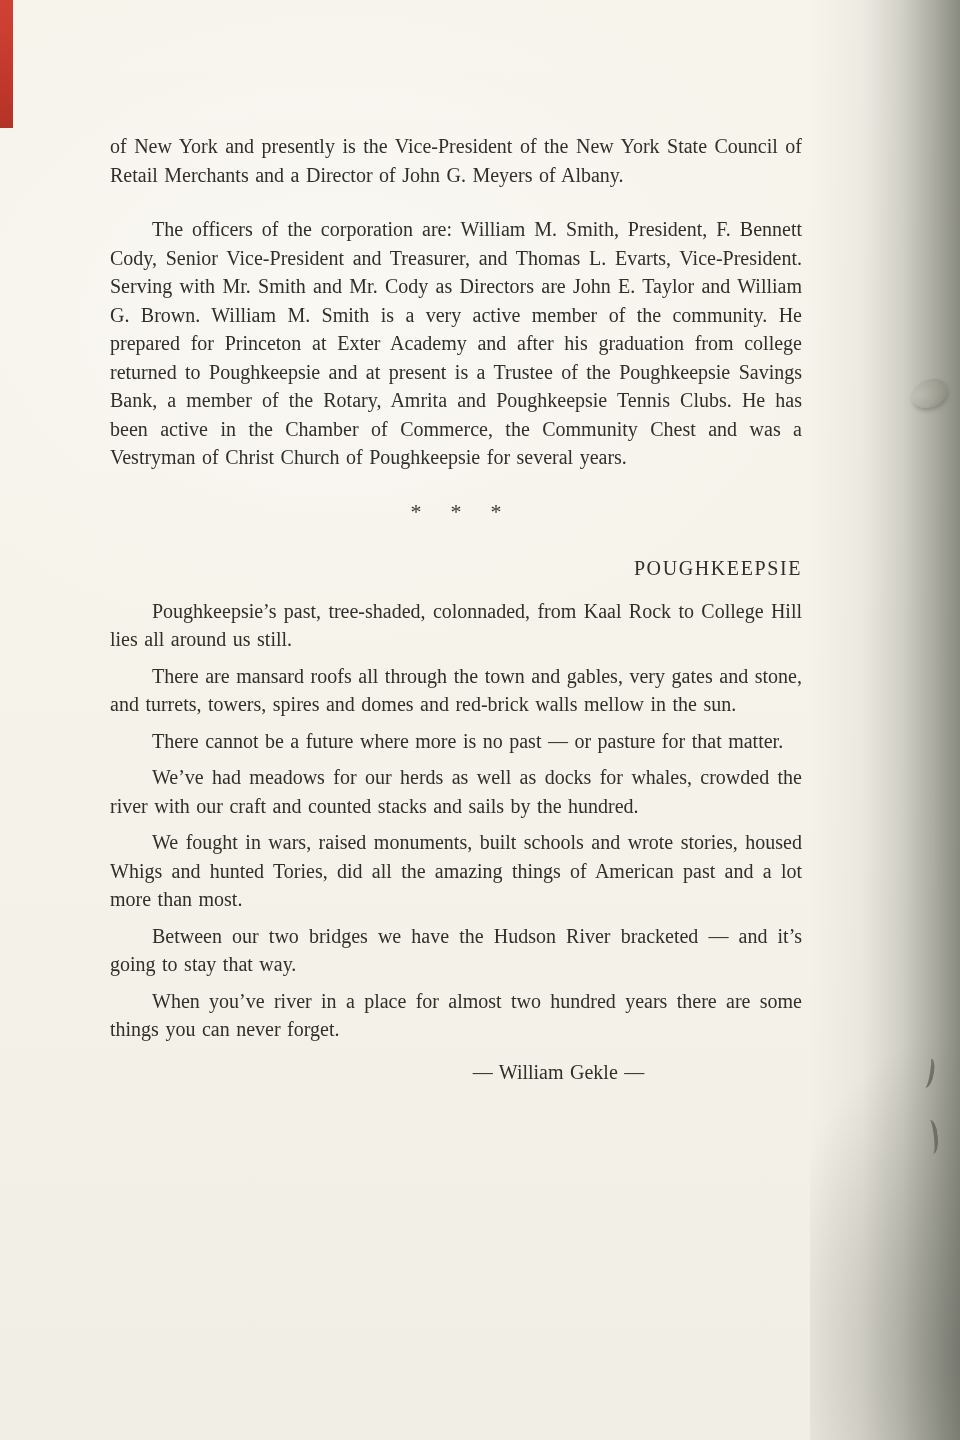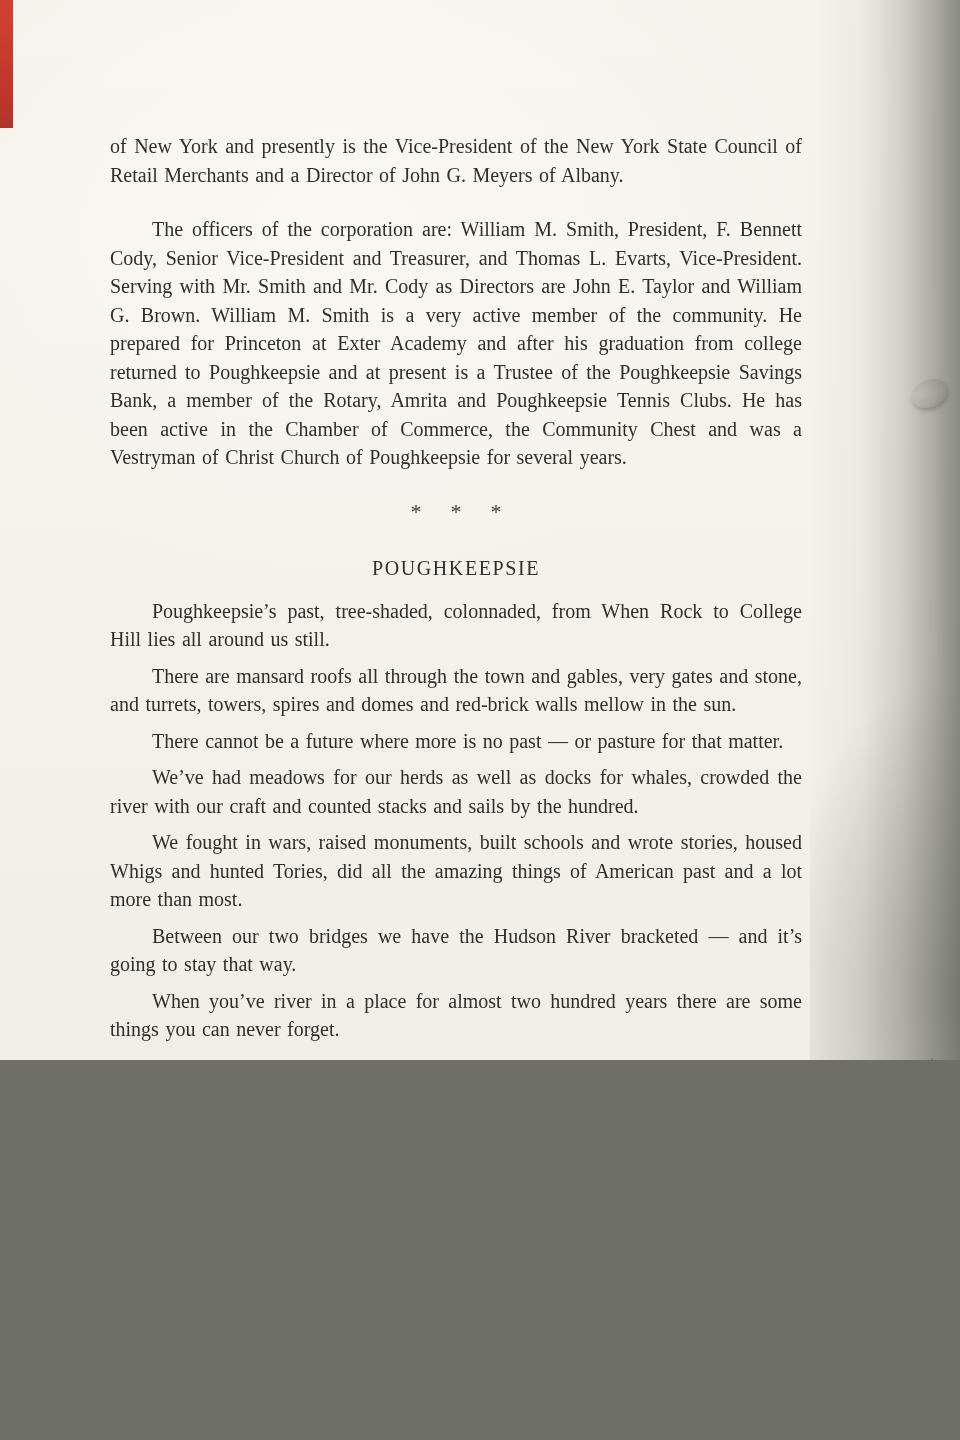--- a/index.html
+++ b/index.html
@@ -4,21 +4,21 @@
 <style>
   * { box-sizing: border-box; }
   html, body { margin: 0; padding: 0; }
   body {
     width: 960px; height: 1440px;
     background: #6e7066;
     font-family: "Liberation Serif", serif;
   }
   .page {
     position: relative;
-    width: 960px; height: 1060px;
+    width: 960px; height: 1440px;
     overflow: hidden;
     color: #312f2a;
     background:
       radial-gradient(ellipse 720px 520px at 35% 22%, rgba(255,255,255,0.45), rgba(255,255,255,0) 70%),
       linear-gradient(180deg, #f7f4ec 0%, #f5f2e9 55%, #f1eee5 100%);
   }
   .red-strip {
     position: absolute; left: 0; top: 0;
     width: 13px; height: 128px;
     background: linear-gradient(180deg, #d14236 0%, #c0362b 70%, #b23428 100%);
@@ -51,21 +51,21 @@
   .para.first-intro { margin-bottom: 26px; }
   .separator {
     text-align: center;
     font-size: 22px;
     letter-spacing: 11px;
     padding-left: 11px;
     margin: 26px 0 28px 0;
     color: #3a3832;
   }
   .heading {
-    text-align: center;
+    text-align: right;
     font-size: 20px;
     font-weight: 400;
     letter-spacing: 1.6px;
     margin: 28px 0 14px 0;
   }
   .attribution {
     margin-top: 14px;
     text-align: center;
     padding-left: 205px;
     font-size: 20px;
@@ -103,28 +103,29 @@
   <div class="red-strip"></div>
 
   <div class="content">
     <p class="para noindent first-intro">of New York and presently is the Vice-President of the New York State Council of Retail Merchants and a Director of John G. Meyers of Albany.</p>
     <p class="para intro-gap">The officers of the corporation are: William M. Smith, President, F. Bennett Cody, Senior Vice-President and Treasurer, and Thomas L. Evarts, Vice-President. Serving with Mr. Smith and Mr. Cody as Directors are John E. Taylor and William G. Brown. William M. Smith is a very active member of the community. He prepared for Princeton at Exter Academy and after his graduation from college returned to Poughkeepsie and at present is a Trustee of the Poughkeepsie Savings Bank, a member of the Rotary, Amrita and Poughkeepsie Tennis Clubs. He has been active in the Chamber of Commerce, the Community Chest and was a Vestryman of Christ Church of Poughkeepsie for several years.</p>
 
     <div class="separator">* * *</div>
 
     <h2 class="heading">POUGHKEEPSIE</h2>
 
-    <p class="para">Poughkeepsie’s past, tree-shaded, colonnaded, from When Rock to College Hill lies all around us still.</p>
+    <p class="para">Poughkeepsie’s past, tree-shaded, colonnaded, from Kaal Rock to College Hill lies all around us still.</p>
     <p class="para">There are mansard roofs all through the town and gables, very gates and stone, and turrets, towers, spires and domes and red-brick walls mellow in the sun.</p>
     <p class="para">There cannot be a future where more is no past — or pasture for that matter.</p>
     <p class="para">We’ve had meadows for our herds as well as docks for whales, crowded the river with our craft and counted stacks and sails by the hundred.</p>
     <p class="para">We fought in wars, raised monuments, built schools and wrote stories, housed Whigs and hunted Tories, did all the amazing things of American past and a lot more than most.</p>
     <p class="para">Between our two bridges we have the Hudson River bracketed — and it’s going to stay that way.</p>
     <p class="para">When you’ve river in a place for almost two hundred years there are some things you can never forget.</p>
 
+    <div class="attribution">— William Gekle —</div>
   </div>
 
 
   <div class="tear"></div>
   <div class="mark mark1"></div>
   <div class="mark mark2"></div>
 
   <div class="right-shade"></div>
 
 </div>

